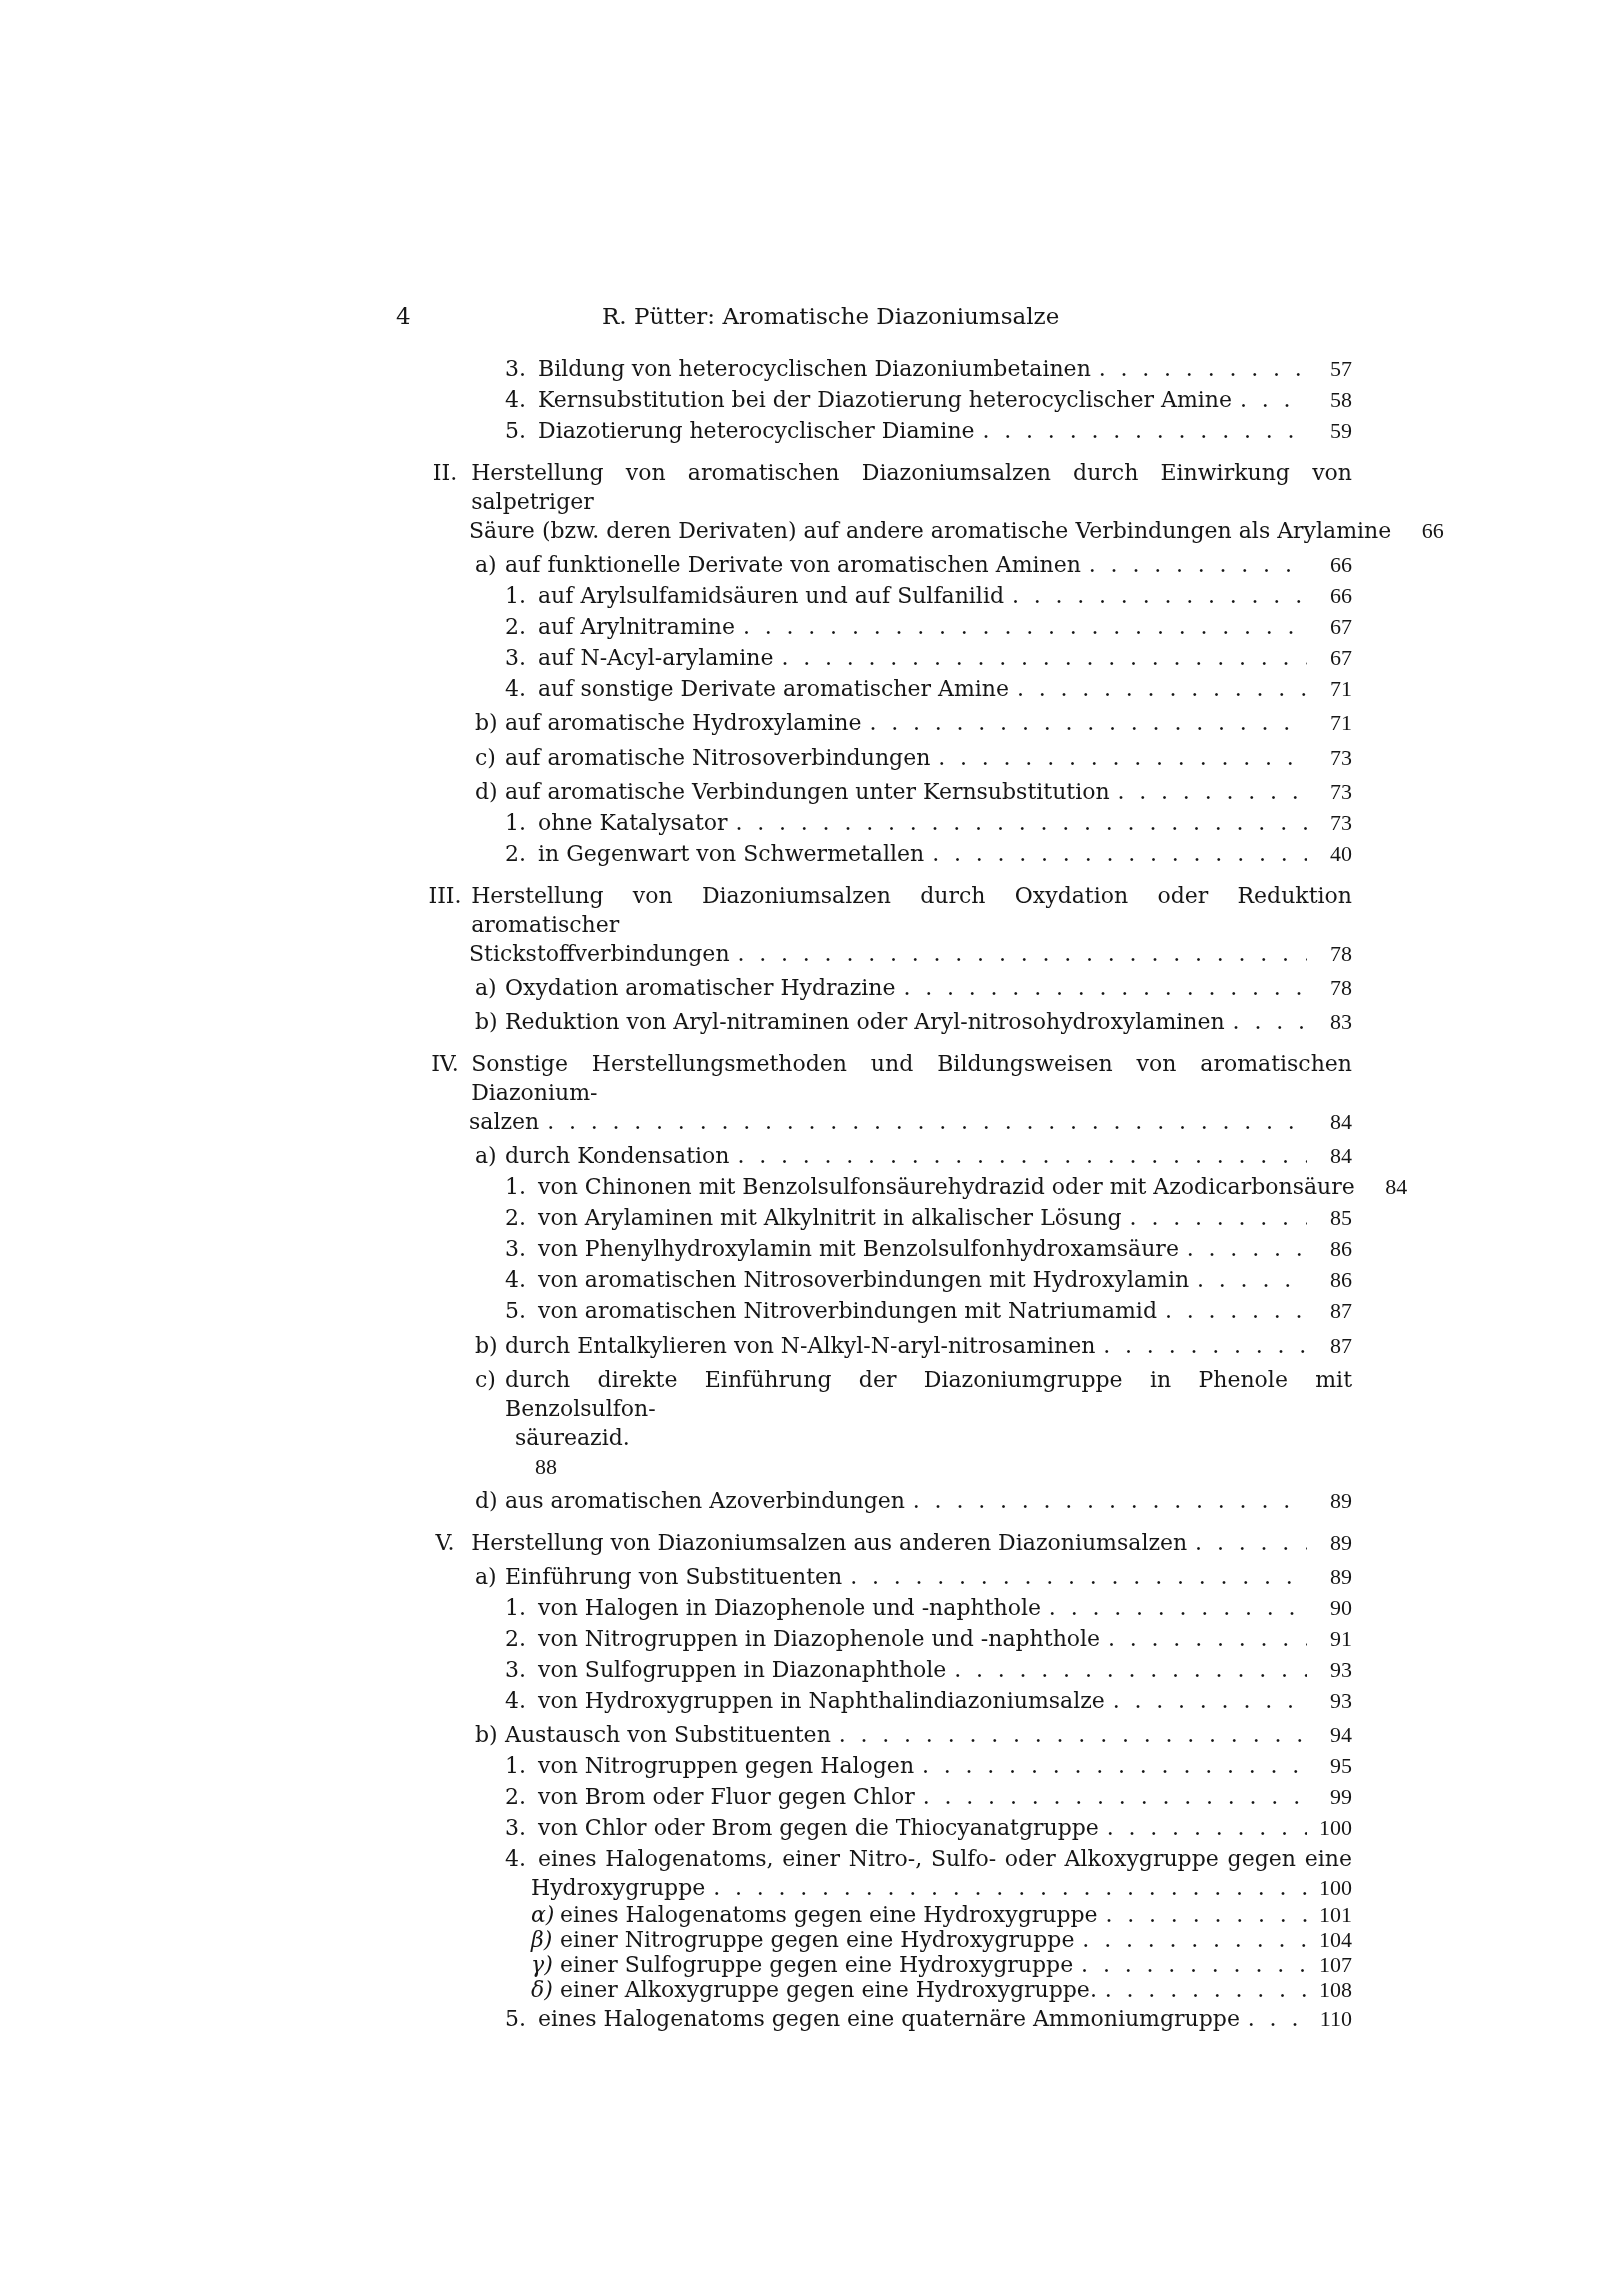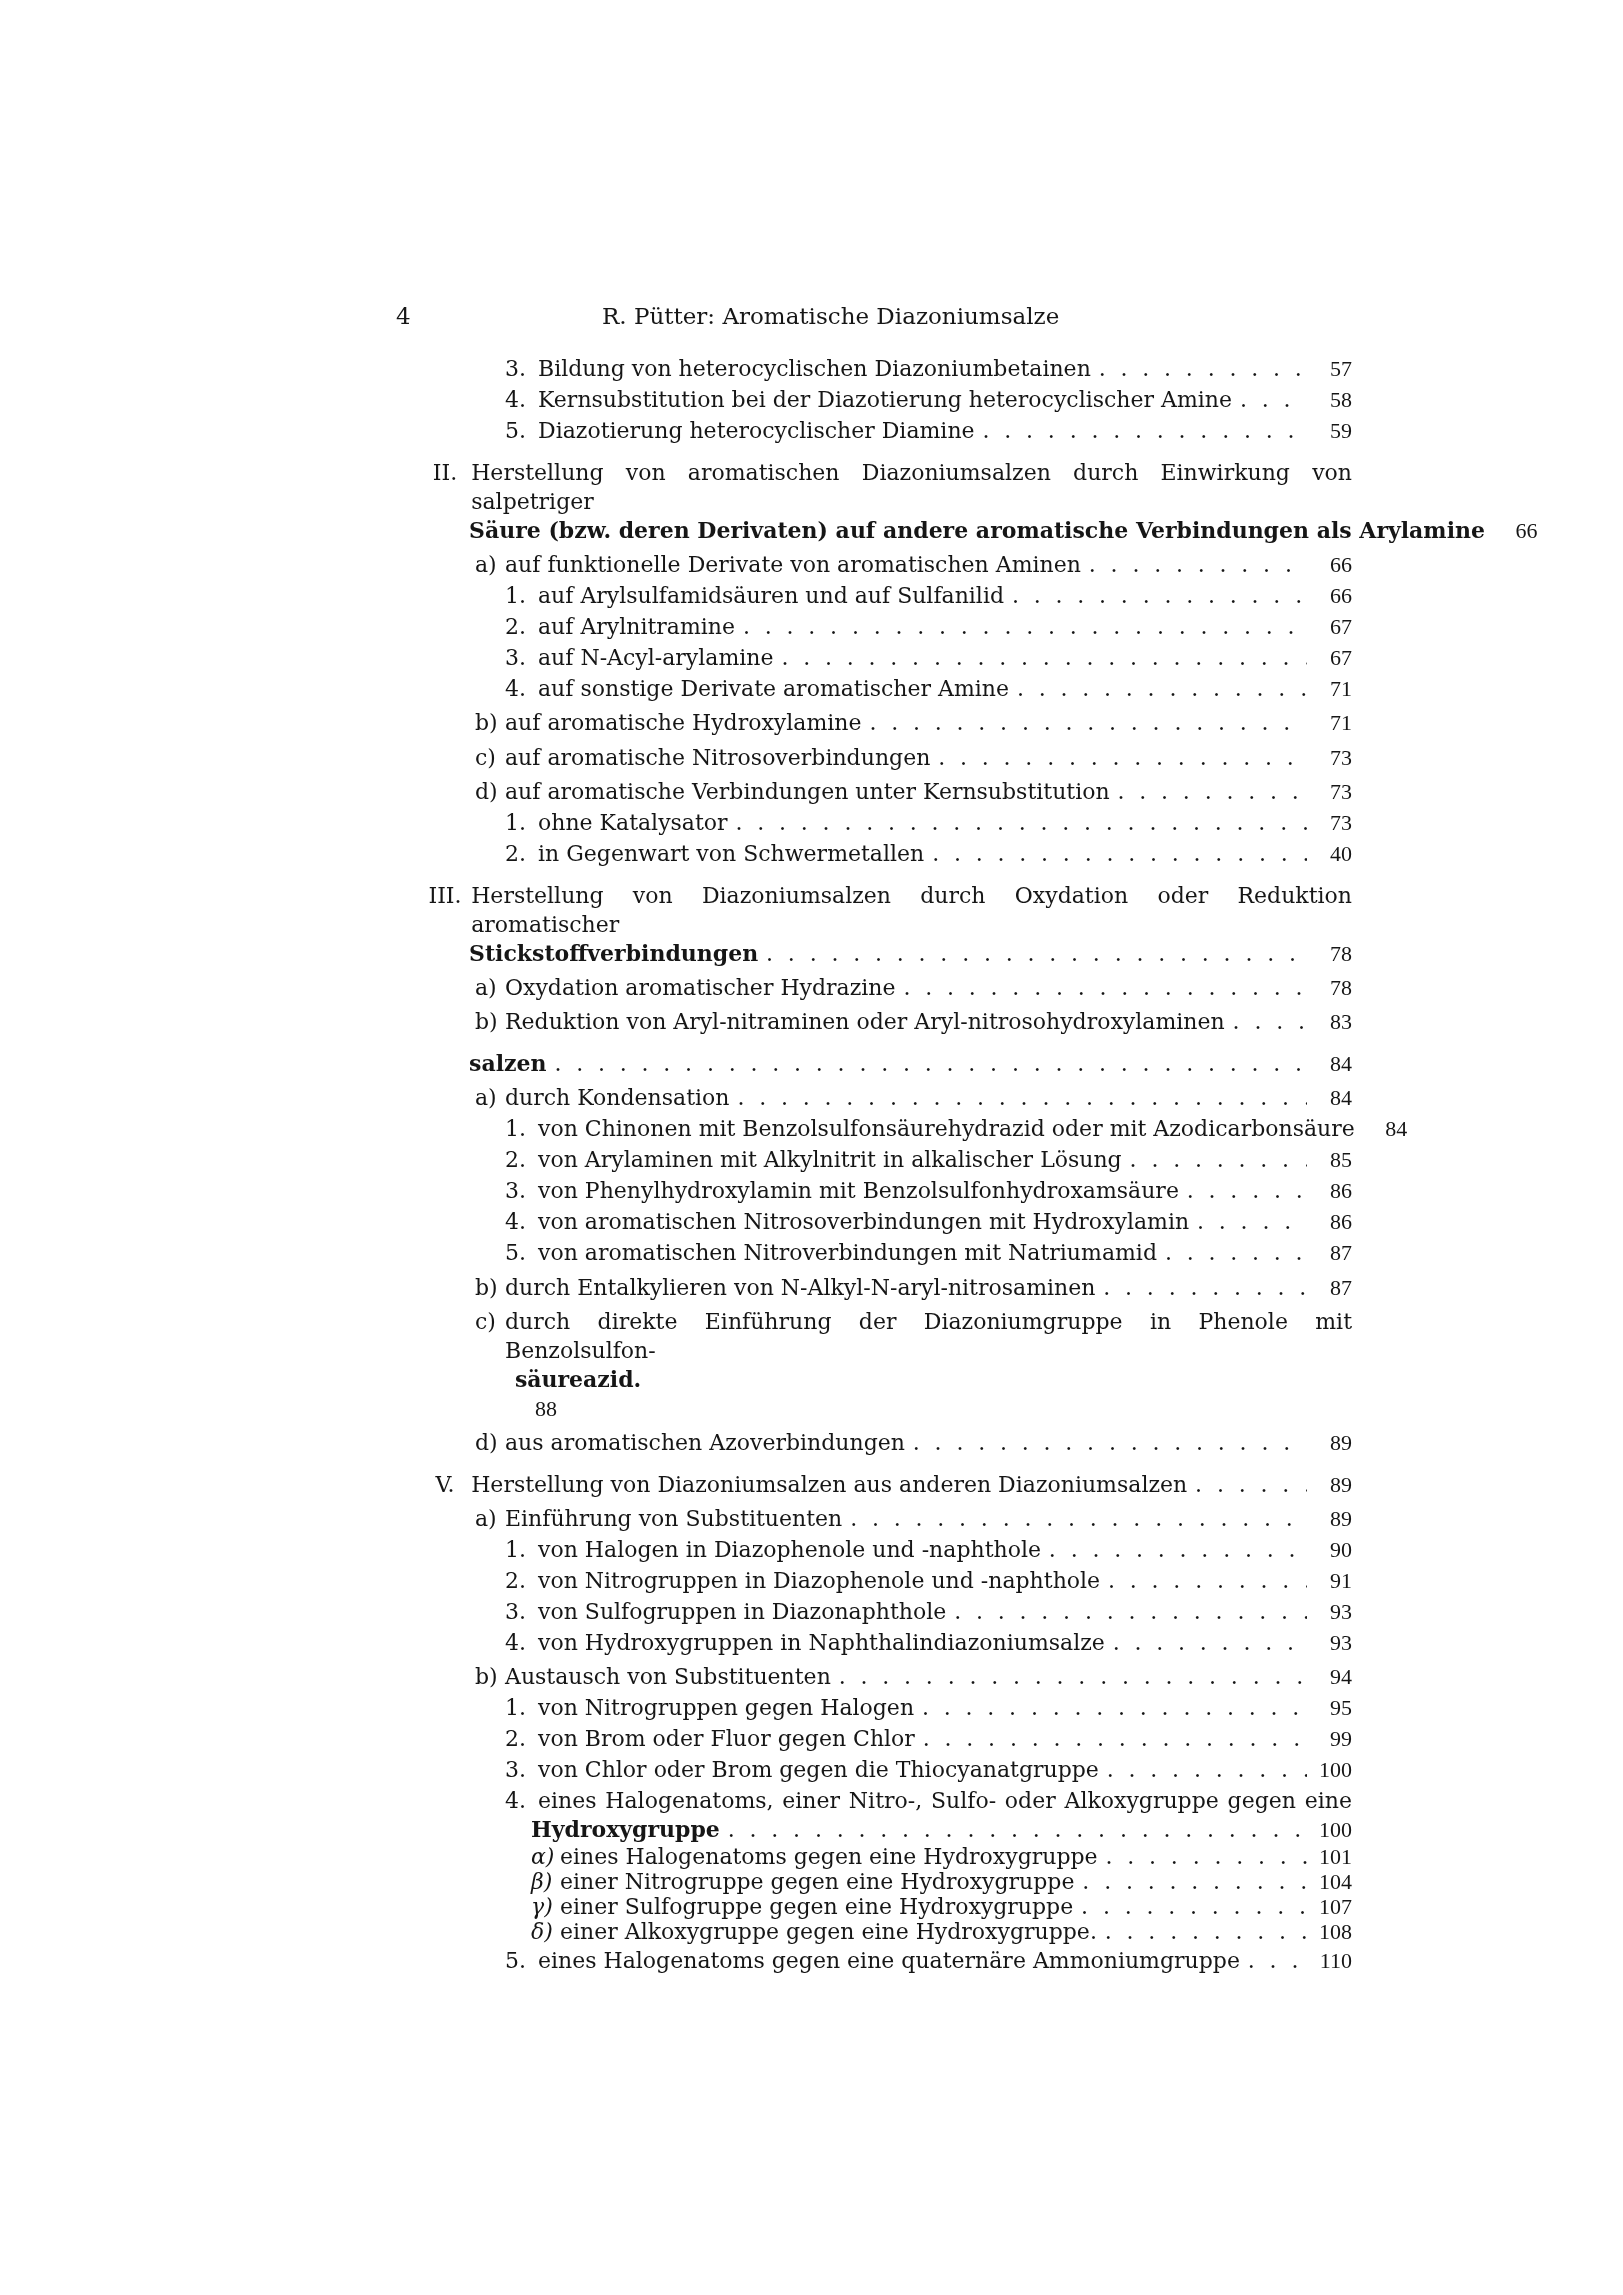--- a/index.html
+++ b/index.html
@@ -64,21 +64,21 @@
   .entry.greek  .lab { margin-left: 103px; width: 29px; font-style: italic; }
 
   .txt { flex: none; white-space: nowrap; }
   .txt.jline {
     flex: 1 1 auto;
     white-space: normal;
     text-align: justify;
     text-align-last: justify;
   }
 
-  .row.cont .txt { flex: none; font-weight: bold; }
+  .row.cont .txt { flex: none; }
   .entry.roman  .row.cont { padding-left: 41px; }
   .entry.letter .row.cont { padding-left: 79px; flex-direction: column; }
   .entry.num    .row.cont { padding-left: 103px; }
 
   .leader {
     flex: 1 1 0;
     min-width: 0;
     overflow: hidden;
     white-space: nowrap;
     letter-spacing: 3.9px;
@@ -237,20 +237,24 @@
       </div>
       <div class="entry letter">
         <div class="row">
           <span class="lab">b)</span>
           <span class="txt">Reduktion von Aryl-nitraminen oder Aryl-nitrosohydroxylaminen</span>
           <span class="leader">. . . . . . . . . . . . . . . . . . . . . . . . . . . . . . . . . . . . . . . . . . . . . . . . . . </span>
           <span class="pg">83</span>
         </div>
       </div>
       <div class="entry roman">
+        <div class="row">
+          <span class="lab">IV.</span>
+          <span class="txt jline">Sonstige Herstellungsmethoden und Bildungsweisen von aromatischen Diazonium-</span>
+        </div>
         <div class="row cont">
           <span class="txt">salzen</span>
           <span class="leader">. . . . . . . . . . . . . . . . . . . . . . . . . . . . . . . . . . . . . . . . . . . . . . . . . . </span>
           <span class="pg">84</span>
         </div>
       </div>
       <div class="entry letter">
         <div class="row">
           <span class="lab">a)</span>
           <span class="txt">durch Kondensation</span>

